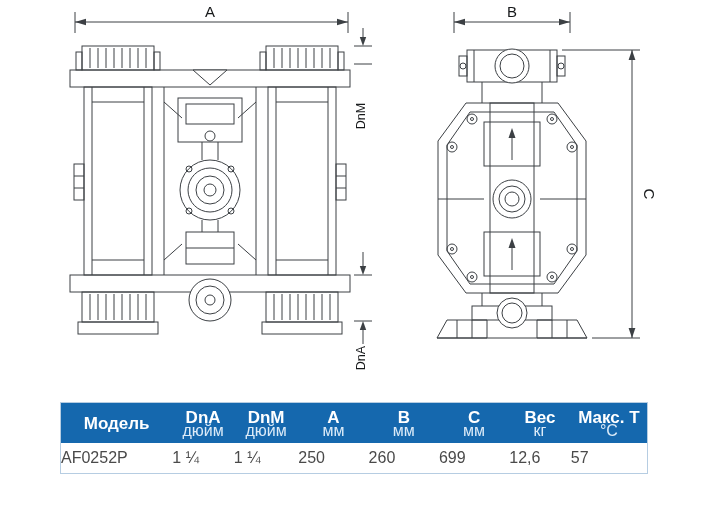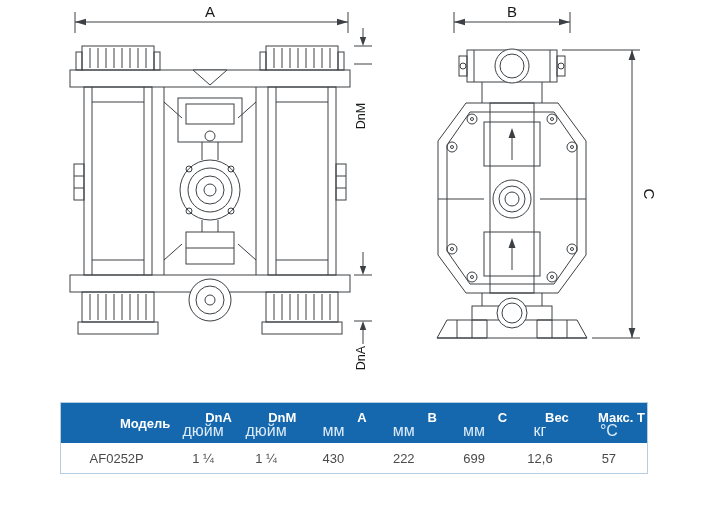--- a/index.html
+++ b/index.html
@@ -9,23 +9,23 @@
   .drawings { position:absolute; left:0; top:0; width:722px; height:398px; }
   .front-svg { position:absolute; left:52px; top:6px; }
   .side-svg  { position:absolute; left:412px; top:6px; }
   svg text { font-family:"Liberation Sans", sans-serif; fill:#16181a; }
   .dim-label  { font-size:15px; }
   .port-label { font-size:12.5px; }
 
   .spec-table-wrap { position:absolute; left:60px; top:402px; width:588px; border:1px solid #b6cde2; background:#fff; }
   table { width:100%; border-collapse:collapse; table-layout:fixed; }
   thead th { background:#1568ae; color:#fff; height:40px; vertical-align:middle; font-weight:700; padding:2px 2px; }
-  .th-main { display:block; font-size:13px; line-height:15px;text-align:right; }
+  .th-main { display:block; font-size:17px; line-height:15px; }
   .th-sub  { display:block; font-size:16px; font-weight:400; line-height:12px; color:#dcebf8; }
-  tbody td { height:30px; text-align:center; vertical-align:middle; font-size:13px; color:#4a4a4a; background:#fff; }
+  tbody td { height:30px; text-align:left; vertical-align:middle; font-size:16px; color:#4a4a4a; background:#fff; }
   .w-model {width:19%;} .w-dna{width:10.5%;} .w-dnm{width:11%;} .w-a{width:12%;}
   .w-b{width:12%;} .w-c{width:12%;} .w-wt{width:10.5%;} .w-t{width:13%;}
 </style>
 </head>
 <body>
 
 <div class="drawings">
 
   <svg class="front-svg" viewBox="0 0 335 385" width="335" height="385">
     <g stroke="#3c4044" stroke-width="1" fill="none">
@@ -255,21 +255,21 @@
           <span class="th-main">Макс. Т</span>
           <span class="th-sub">°C</span>
         </th>
       </tr>
     </thead>
     <tbody>
       <tr>
         <td>AF0252P</td>
         <td>1 ¼</td>
         <td>1 ¼</td>
-        <td>430</td>
-        <td>222</td>
+        <td>250</td>
+        <td>260</td>
         <td>699</td>
         <td>12,6</td>
         <td>57</td>
       </tr>
     </tbody>
   </table>
 </div>
 
 </body></html>

